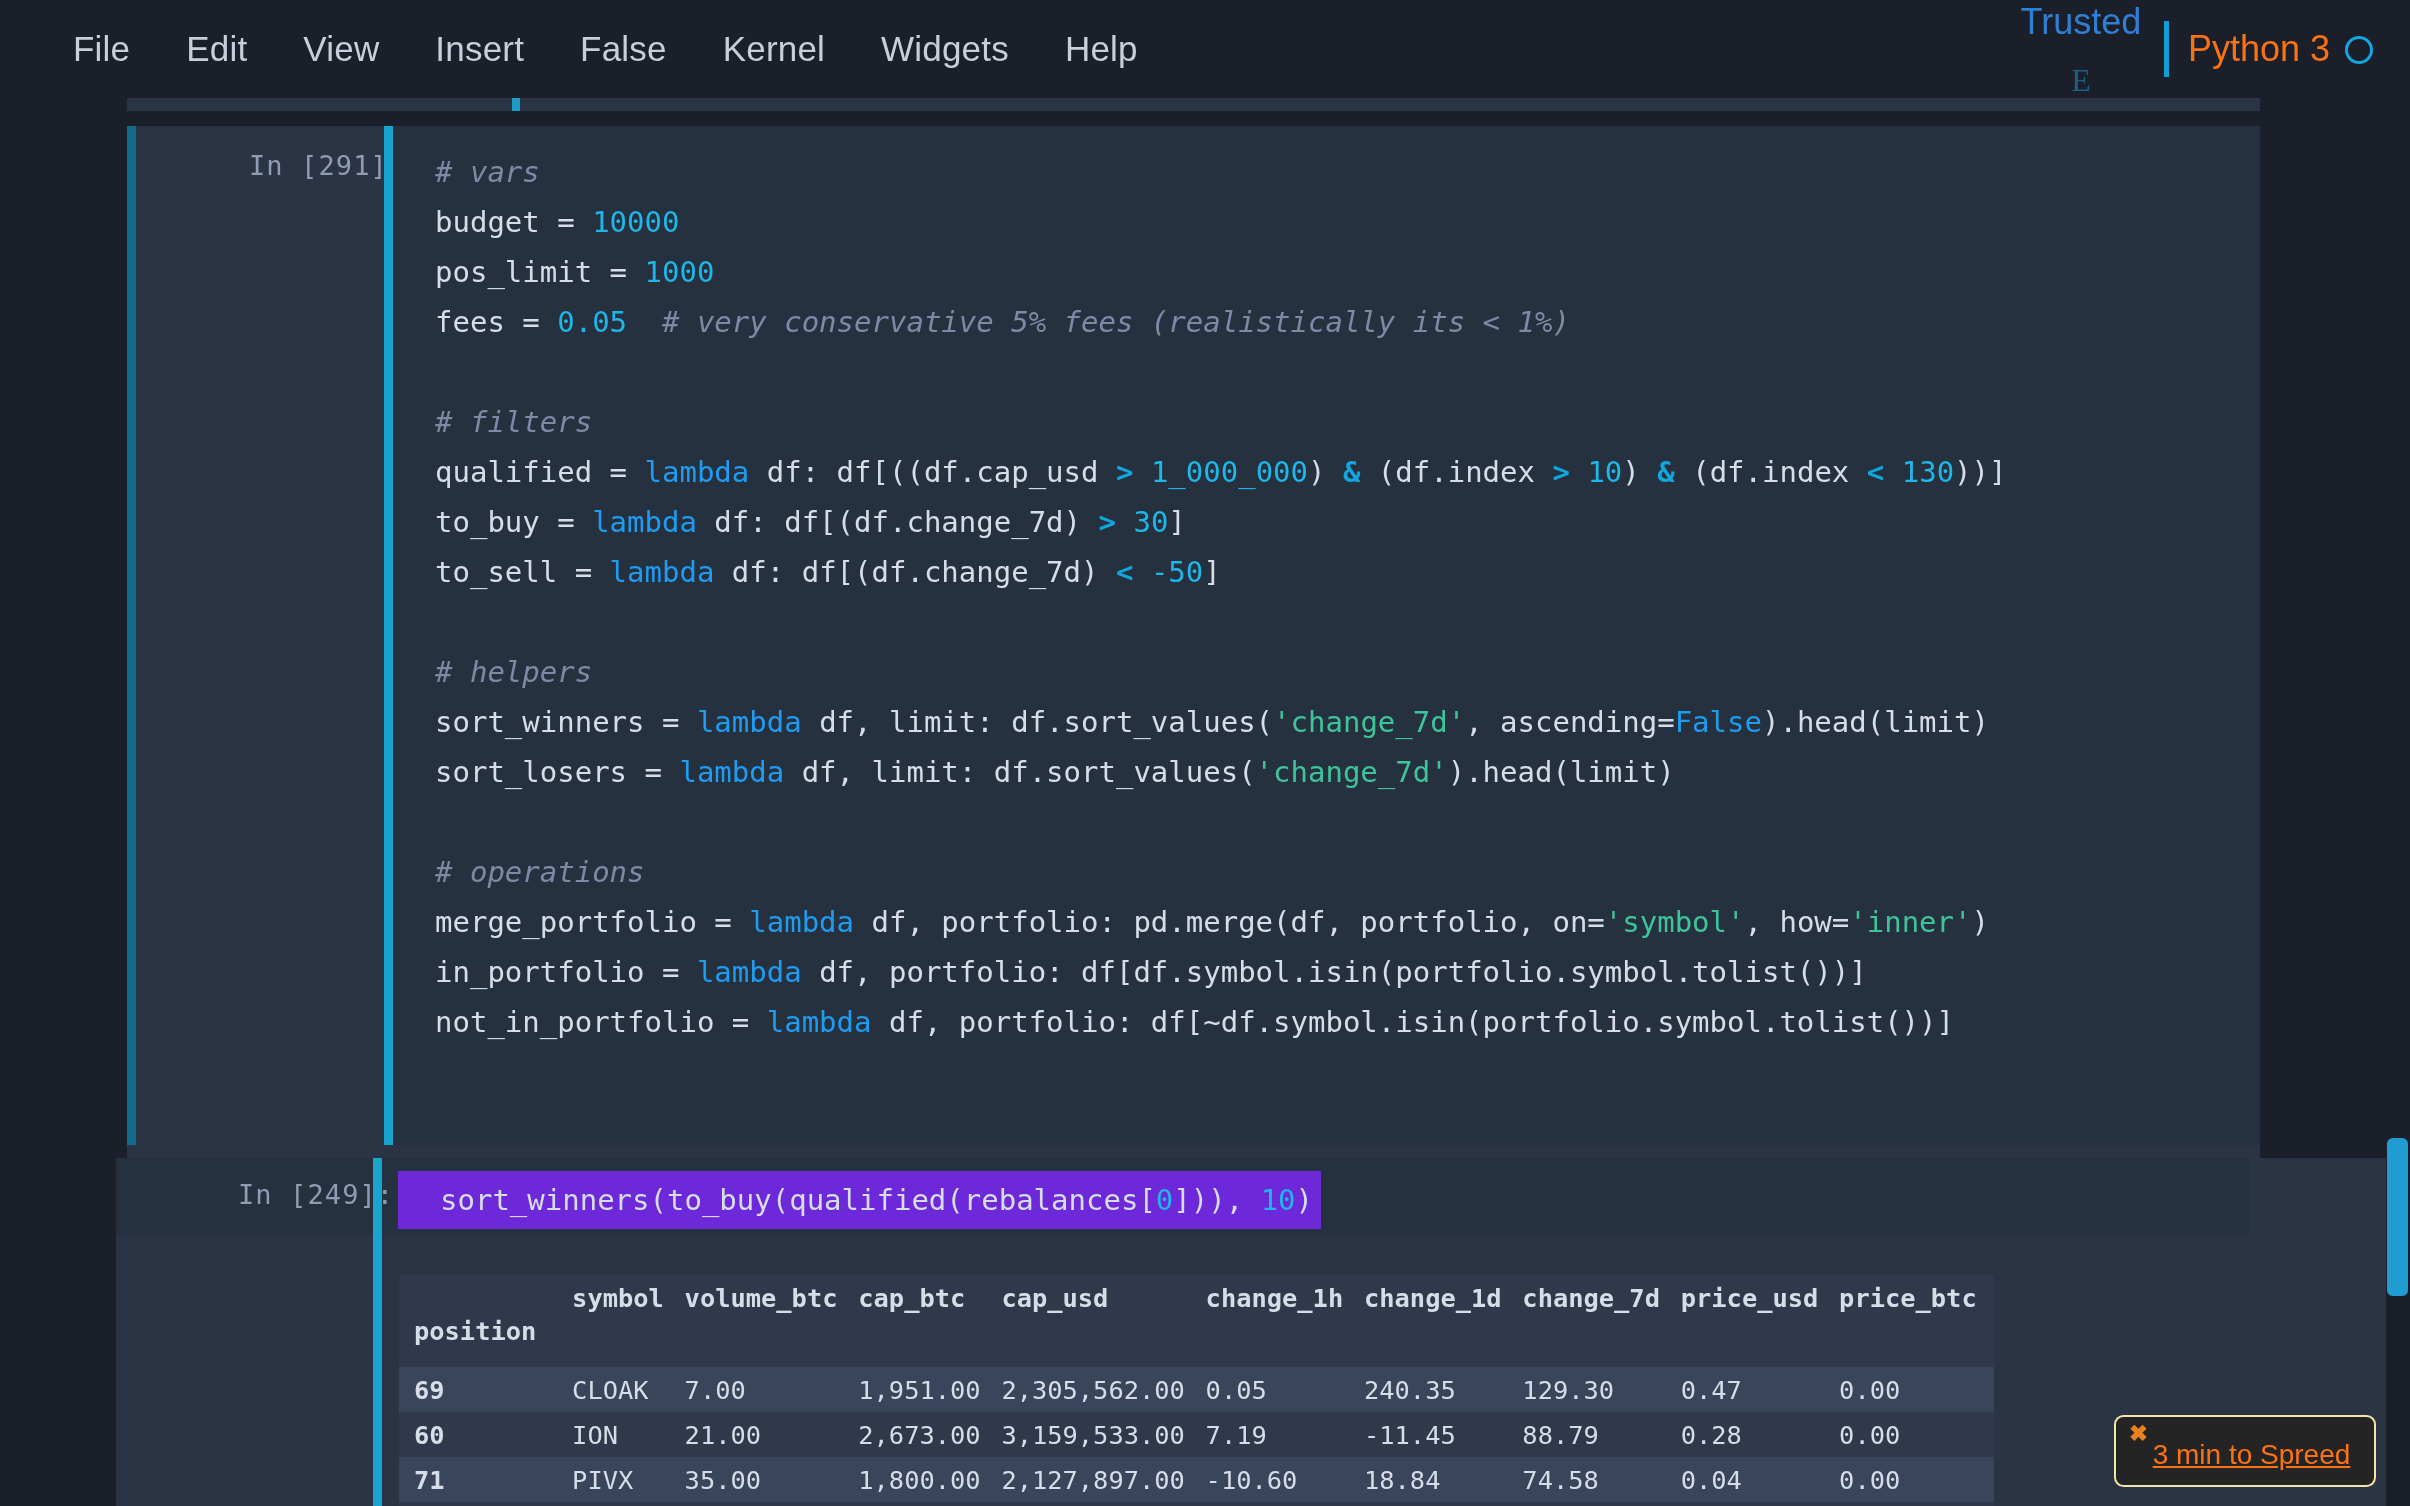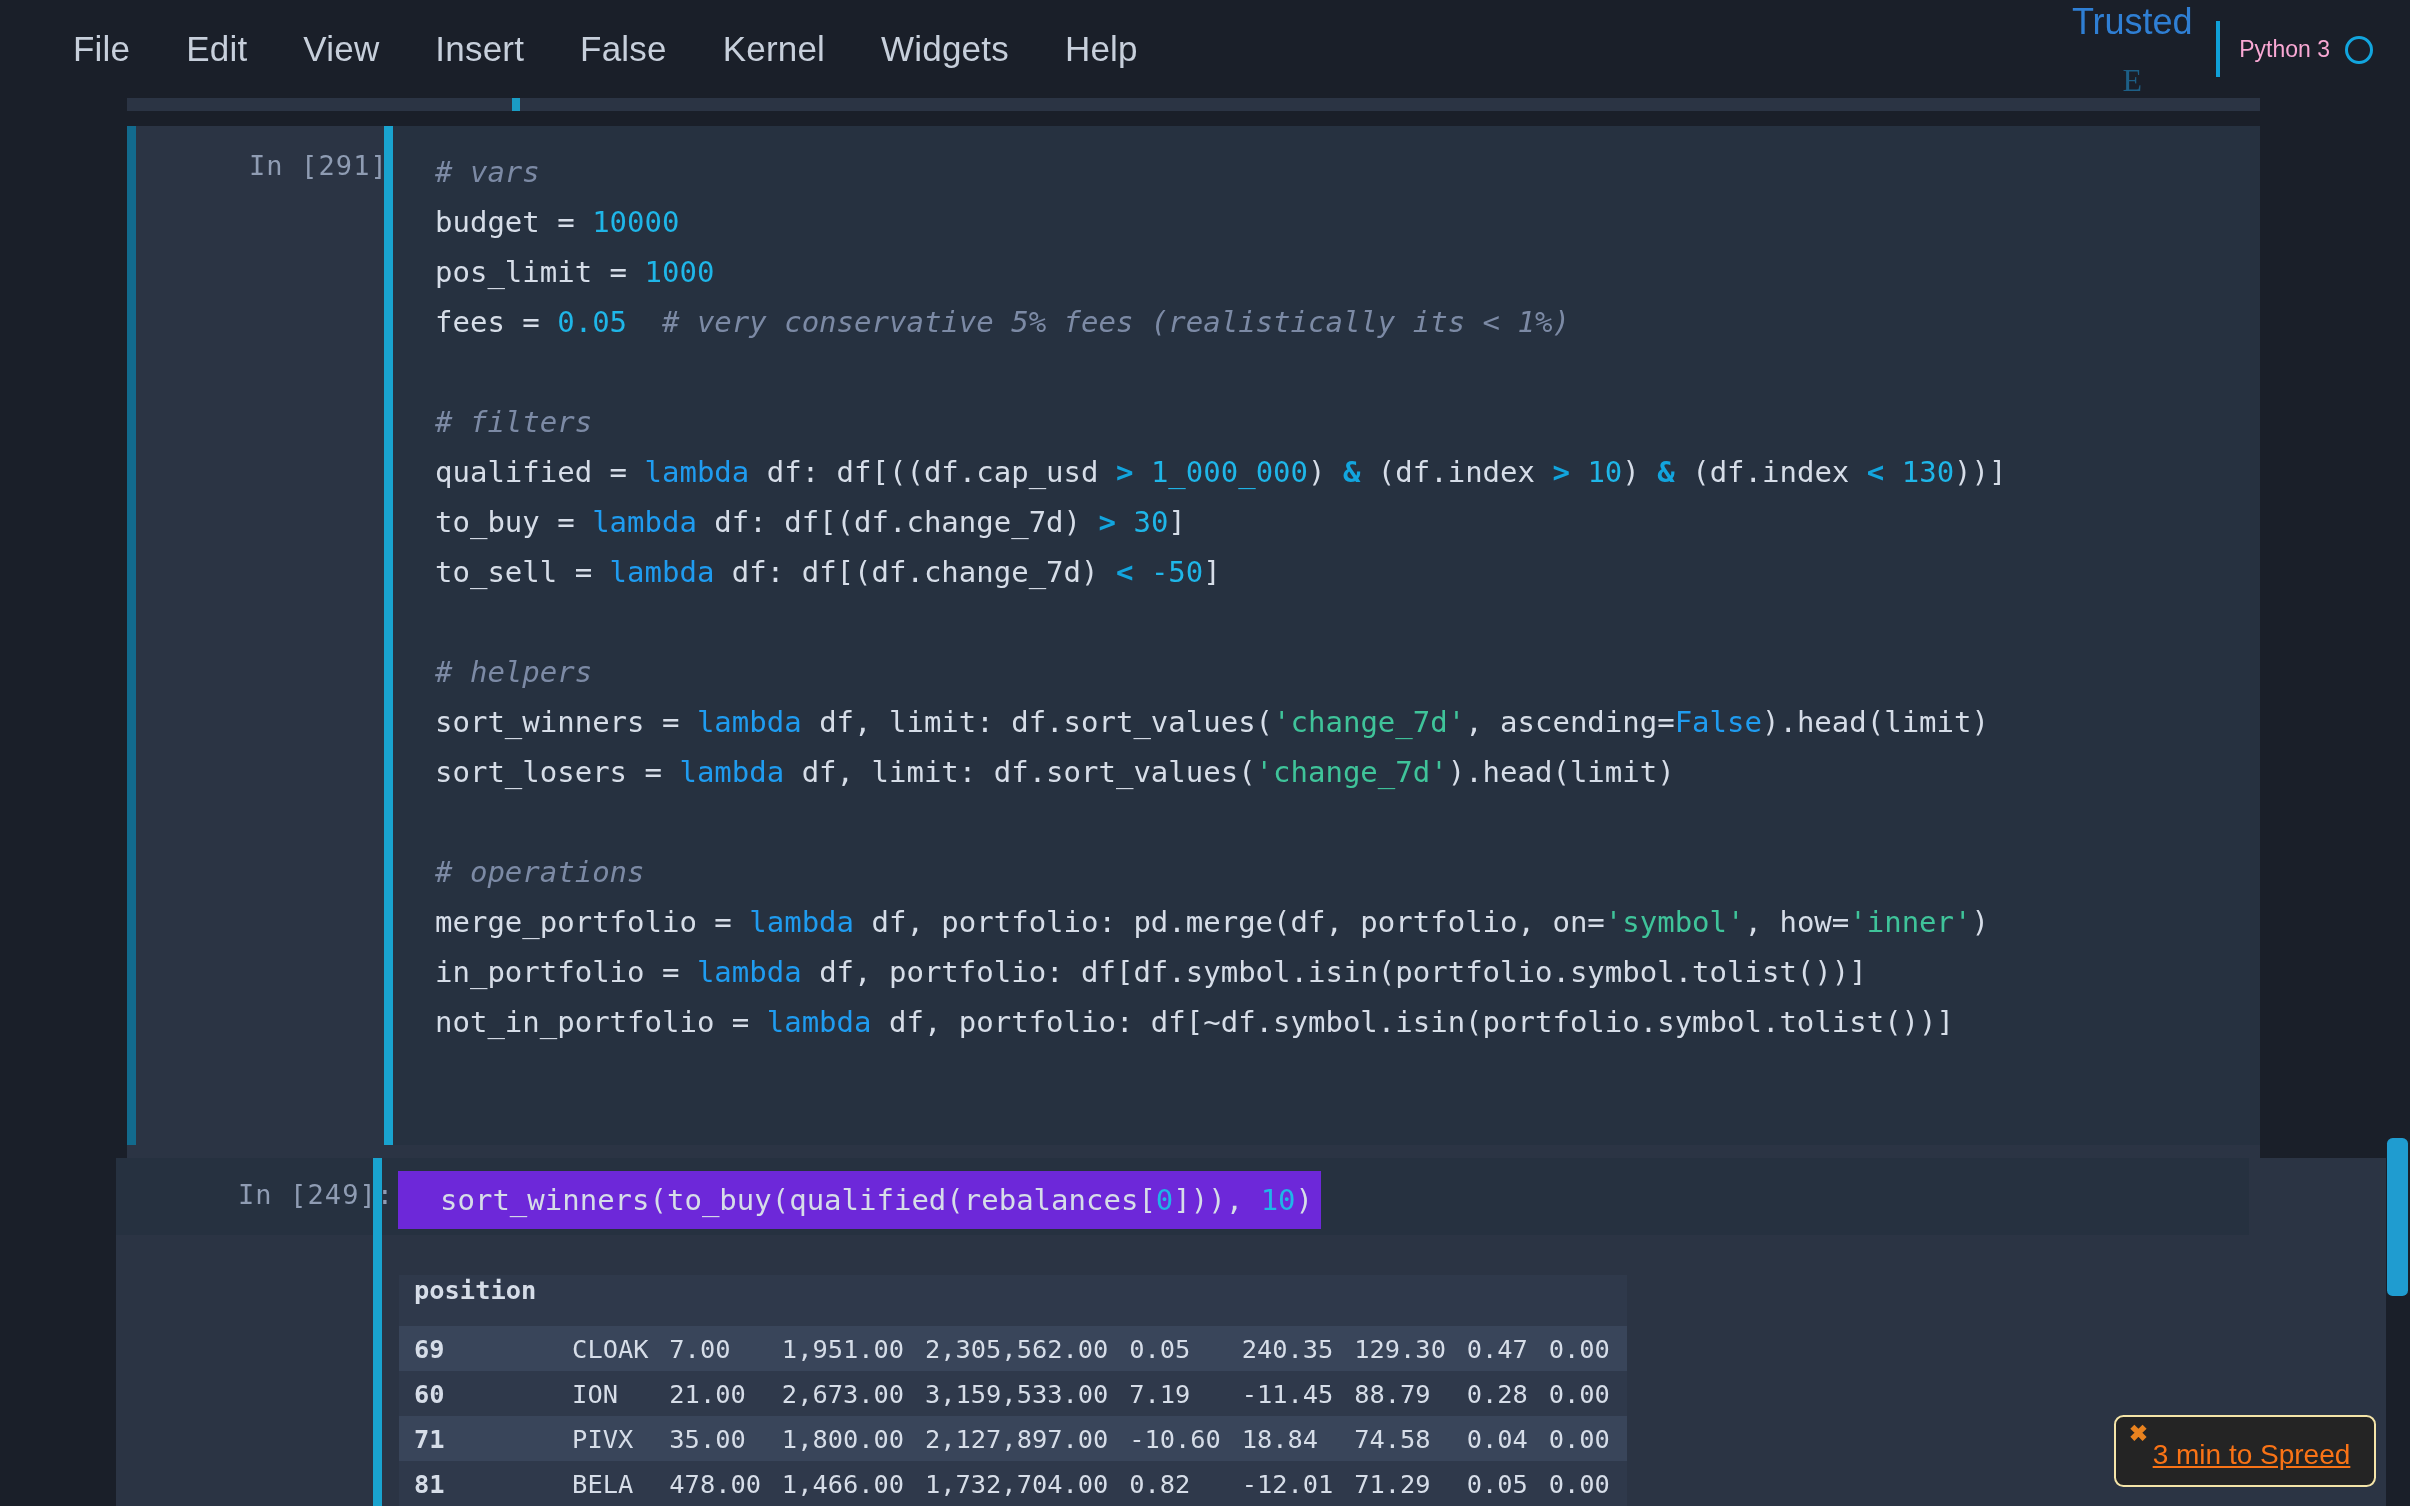--- a/index.html
+++ b/index.html
@@ -42,22 +42,22 @@
   .trusted-glyph {
     font-family: "Liberation Serif", serif;
     color: #1d5f86;
     font-size: 32px;
     position: relative; top: 1.9px;
   }
   .vdivider {
     width: 4.7px; height: 56px; background: #0fa0d8; margin: 0 19px 0 1.9px;
   }
   .kernel {
-    color: #f9a8d4;
-    font-size: 23px;
+    color: #f97316;
+    font-size: 36px;
     display: flex; align-items: center; gap: 15px;
   }
   .kernel-idle {
     width: 28px; height: 28px; border-radius: 50%;
     border: 3.8px solid #12a5de; background: transparent;
     position: relative; top: 0.9px;
   }
 
   
   .nb-body {
@@ -265,20 +265,32 @@
 
   <div class="cell2">
     <div class="cell2-input"></div>
     <div class="prompt c2-prompt">In [249]:</div>
     <div class="cell2-codebar"></div>
     <div class="cell2-codeline code" id="cell2-code"><div><span>sort_winners(to_buy(qualified(rebalances[</span><span class="c-num">0</span><span>])), </span><span class="c-num">10</span><span>)</span></div></div>
 
     <div class="cell2-output">
       <table class="outtable">
         <thead>
+          <tr id="thead-row">
+            <th class="idx"></th>
+          <th class="col-sym">symbol</th>
+              <th>volume_btc</th>
+              <th>cap_btc</th>
+              <th>cap_usd</th>
+              <th>change_1h</th>
+              <th>change_1d</th>
+              <th>change_7d</th>
+              <th>price_usd</th>
+              <th>price_btc</th>
+            </tr>
           <tr class="idxname">
             <th class="idx">position</th>
           </tr>
         </thead>
         <tbody id="tbody">
             <tr>
               <td class="idx">69</td>
               <td class="col-sym">CLOAK</td>
               <td>7.00</td>
               <td>1,951.00</td>

